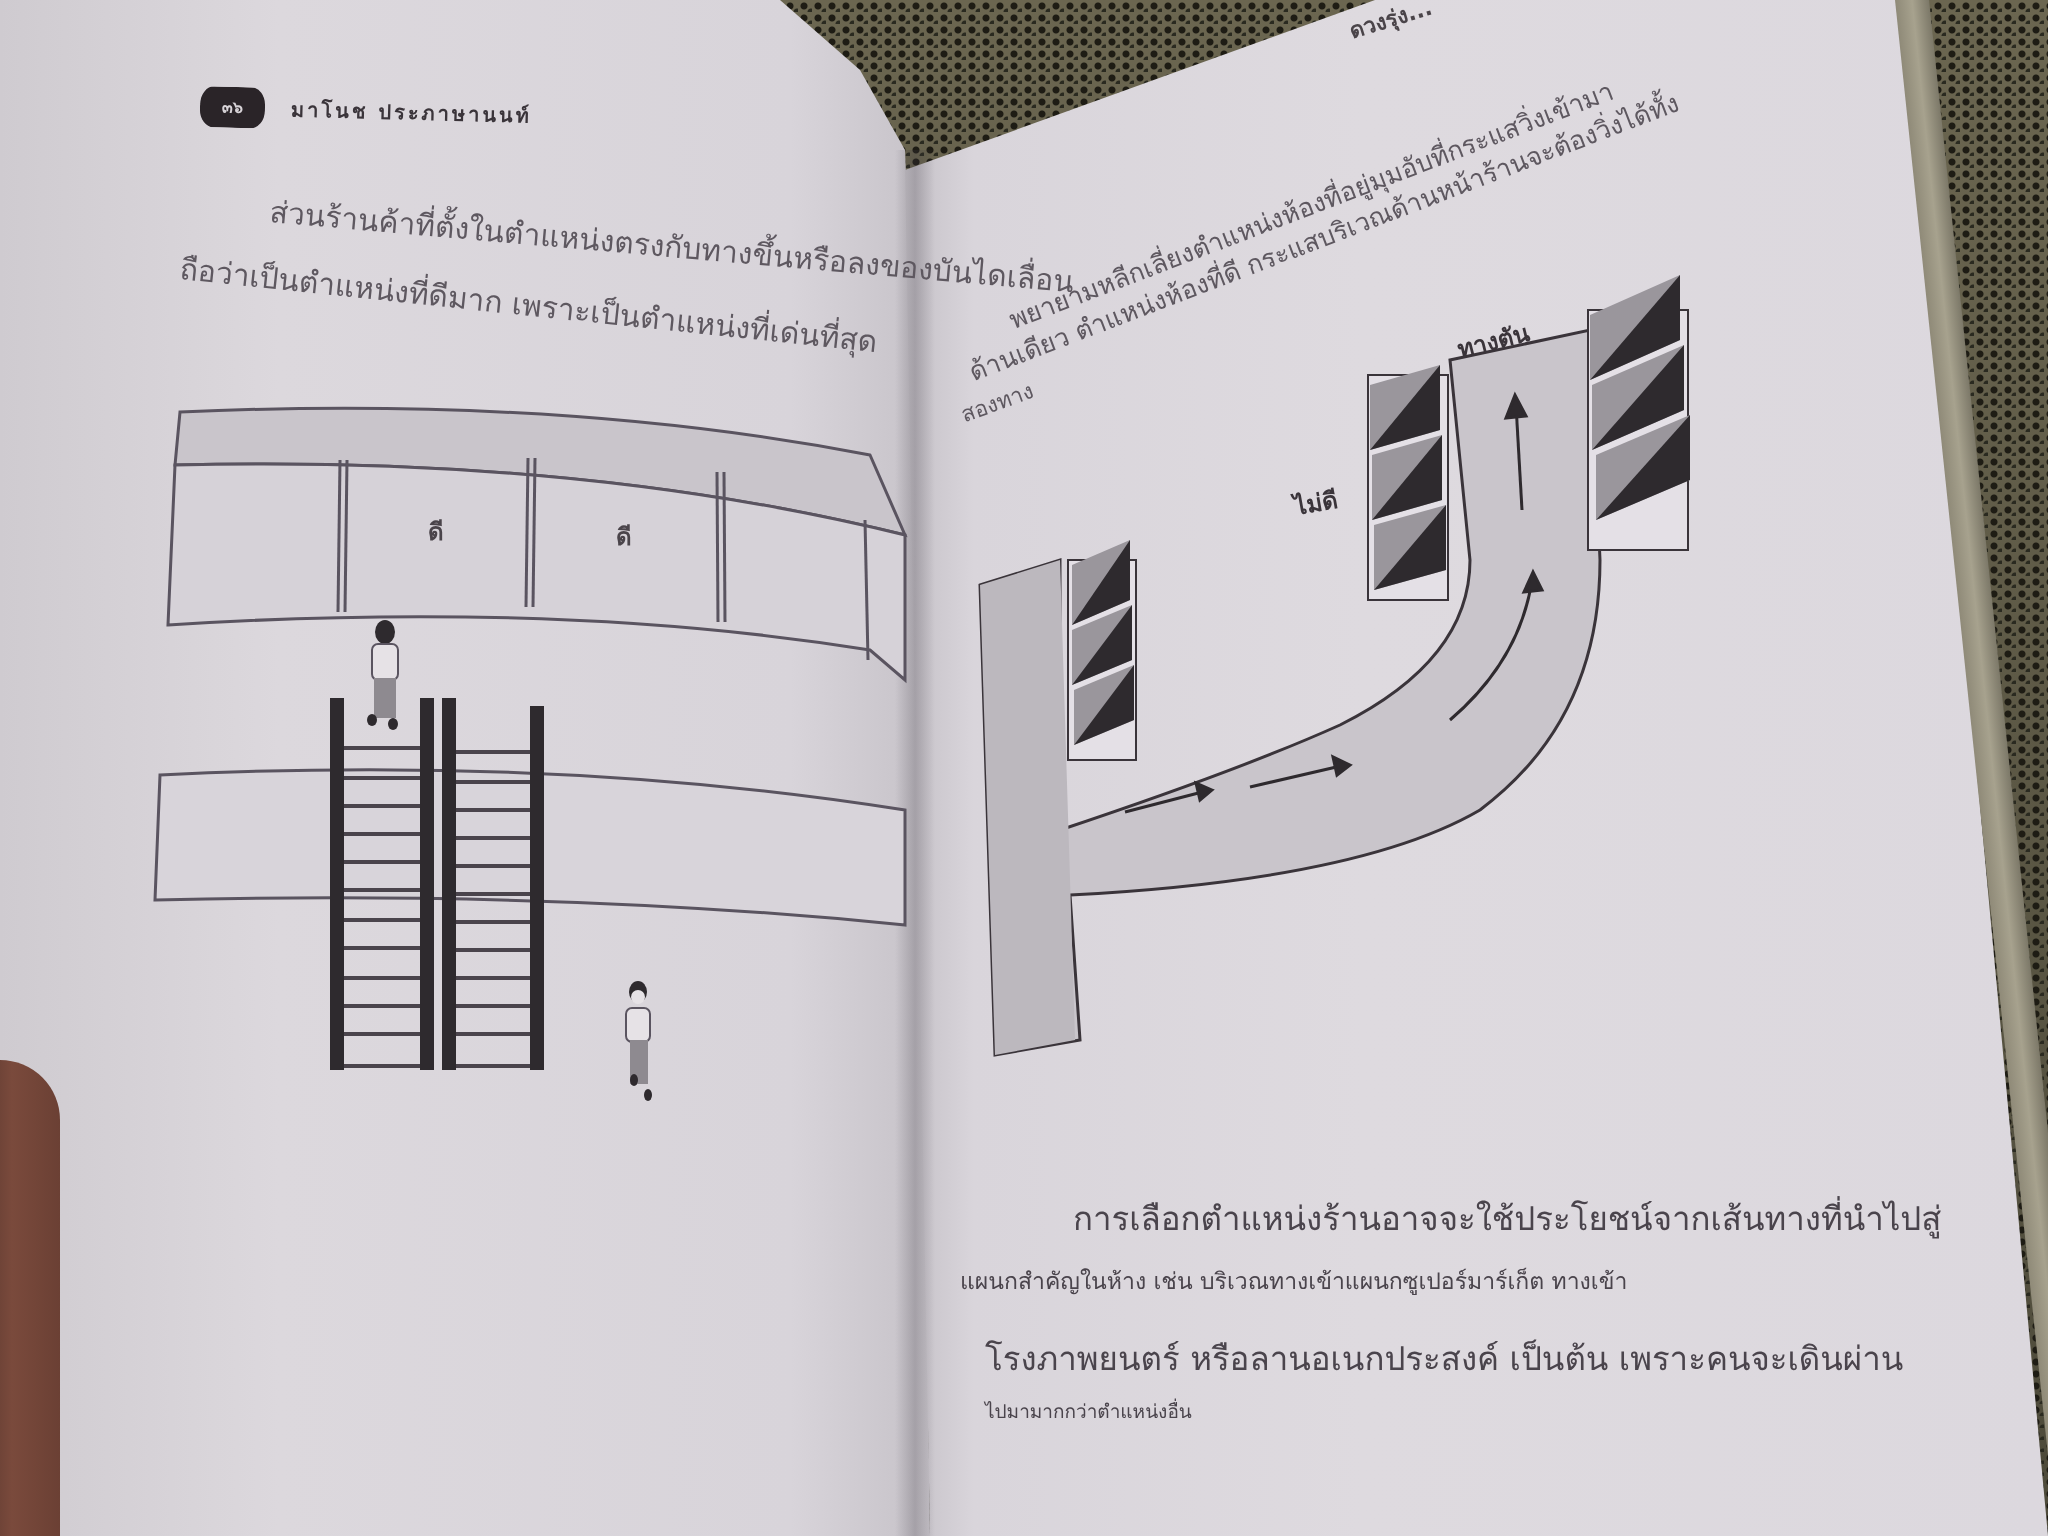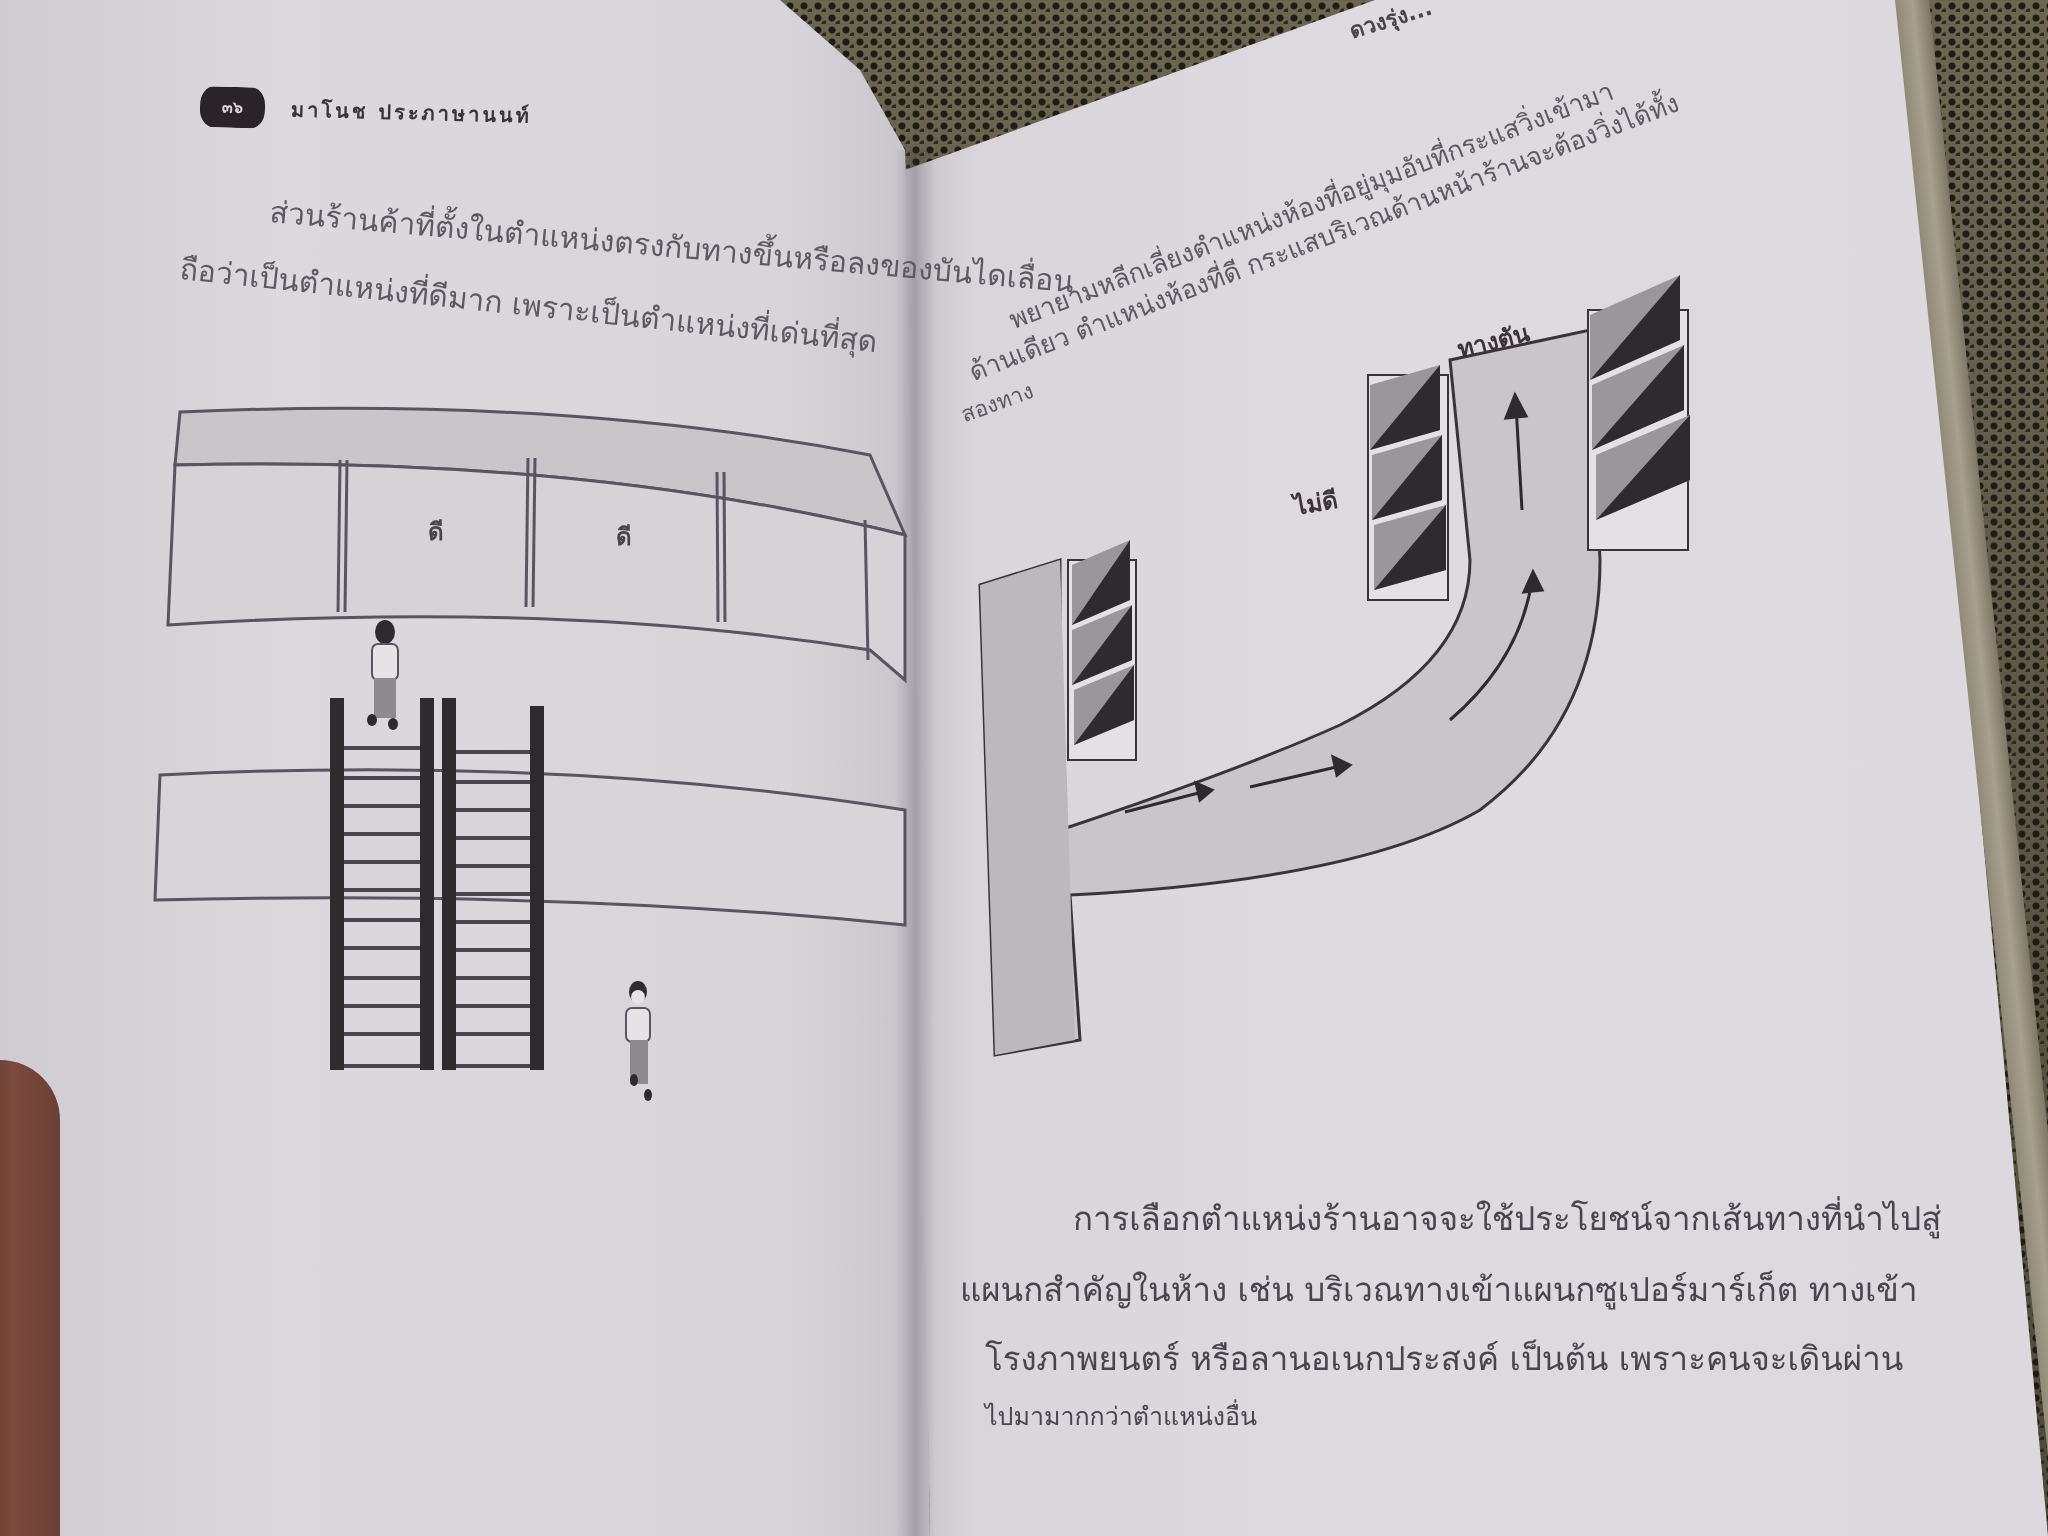--- a/index.html
+++ b/index.html
@@ -58,23 +58,23 @@
     .txt-dark { color: #4a444c; }
     
     .l1 { left: 270px; top: 188px; transform: rotate(5deg); transform-origin: left center; }
     .l2 { left: 180px; top: 245px; transform: rotate(6deg); transform-origin: left center; }
     
     .r1 { left: 1010px; top: 300px; font-size: 26px; transform: rotate(-21deg); transform-origin: left center; }
     .r2 { left: 970px; top: 352px; font-size: 26px; transform: rotate(-21deg); transform-origin: left center; }
     .r3 { left: 962px; top: 398px; font-size: 22px; transform: rotate(-20deg); transform-origin: left center; }
     
     .b1 { left: 1045px; top: 1192px; font-size: 33px; margin-left: 28px; }
-    .b2 { left: 960px; top: 1263px; font-size: 33px; }
+    .b2 { left: 960px; top: 1263px; font-size: 23px; }
     .b3 { left: 985px; top: 1332px; font-size: 33px; }
-    .b4 { left: 985px; top: 1396px; font-size: 25px; }
+    .b4 { left: 985px; top: 1396px; font-size: 19px; }
     svg { position: absolute; overflow: visible; }
     .label-good { font-size: 24px; font-weight: bold; fill: #4a444a; font-family: "DejaVu Sans", sans-serif; }
   </style>
 </head>
 <body>
 
 <div class="cloth"></div>
 
 <div class="page-left"></div>
 

